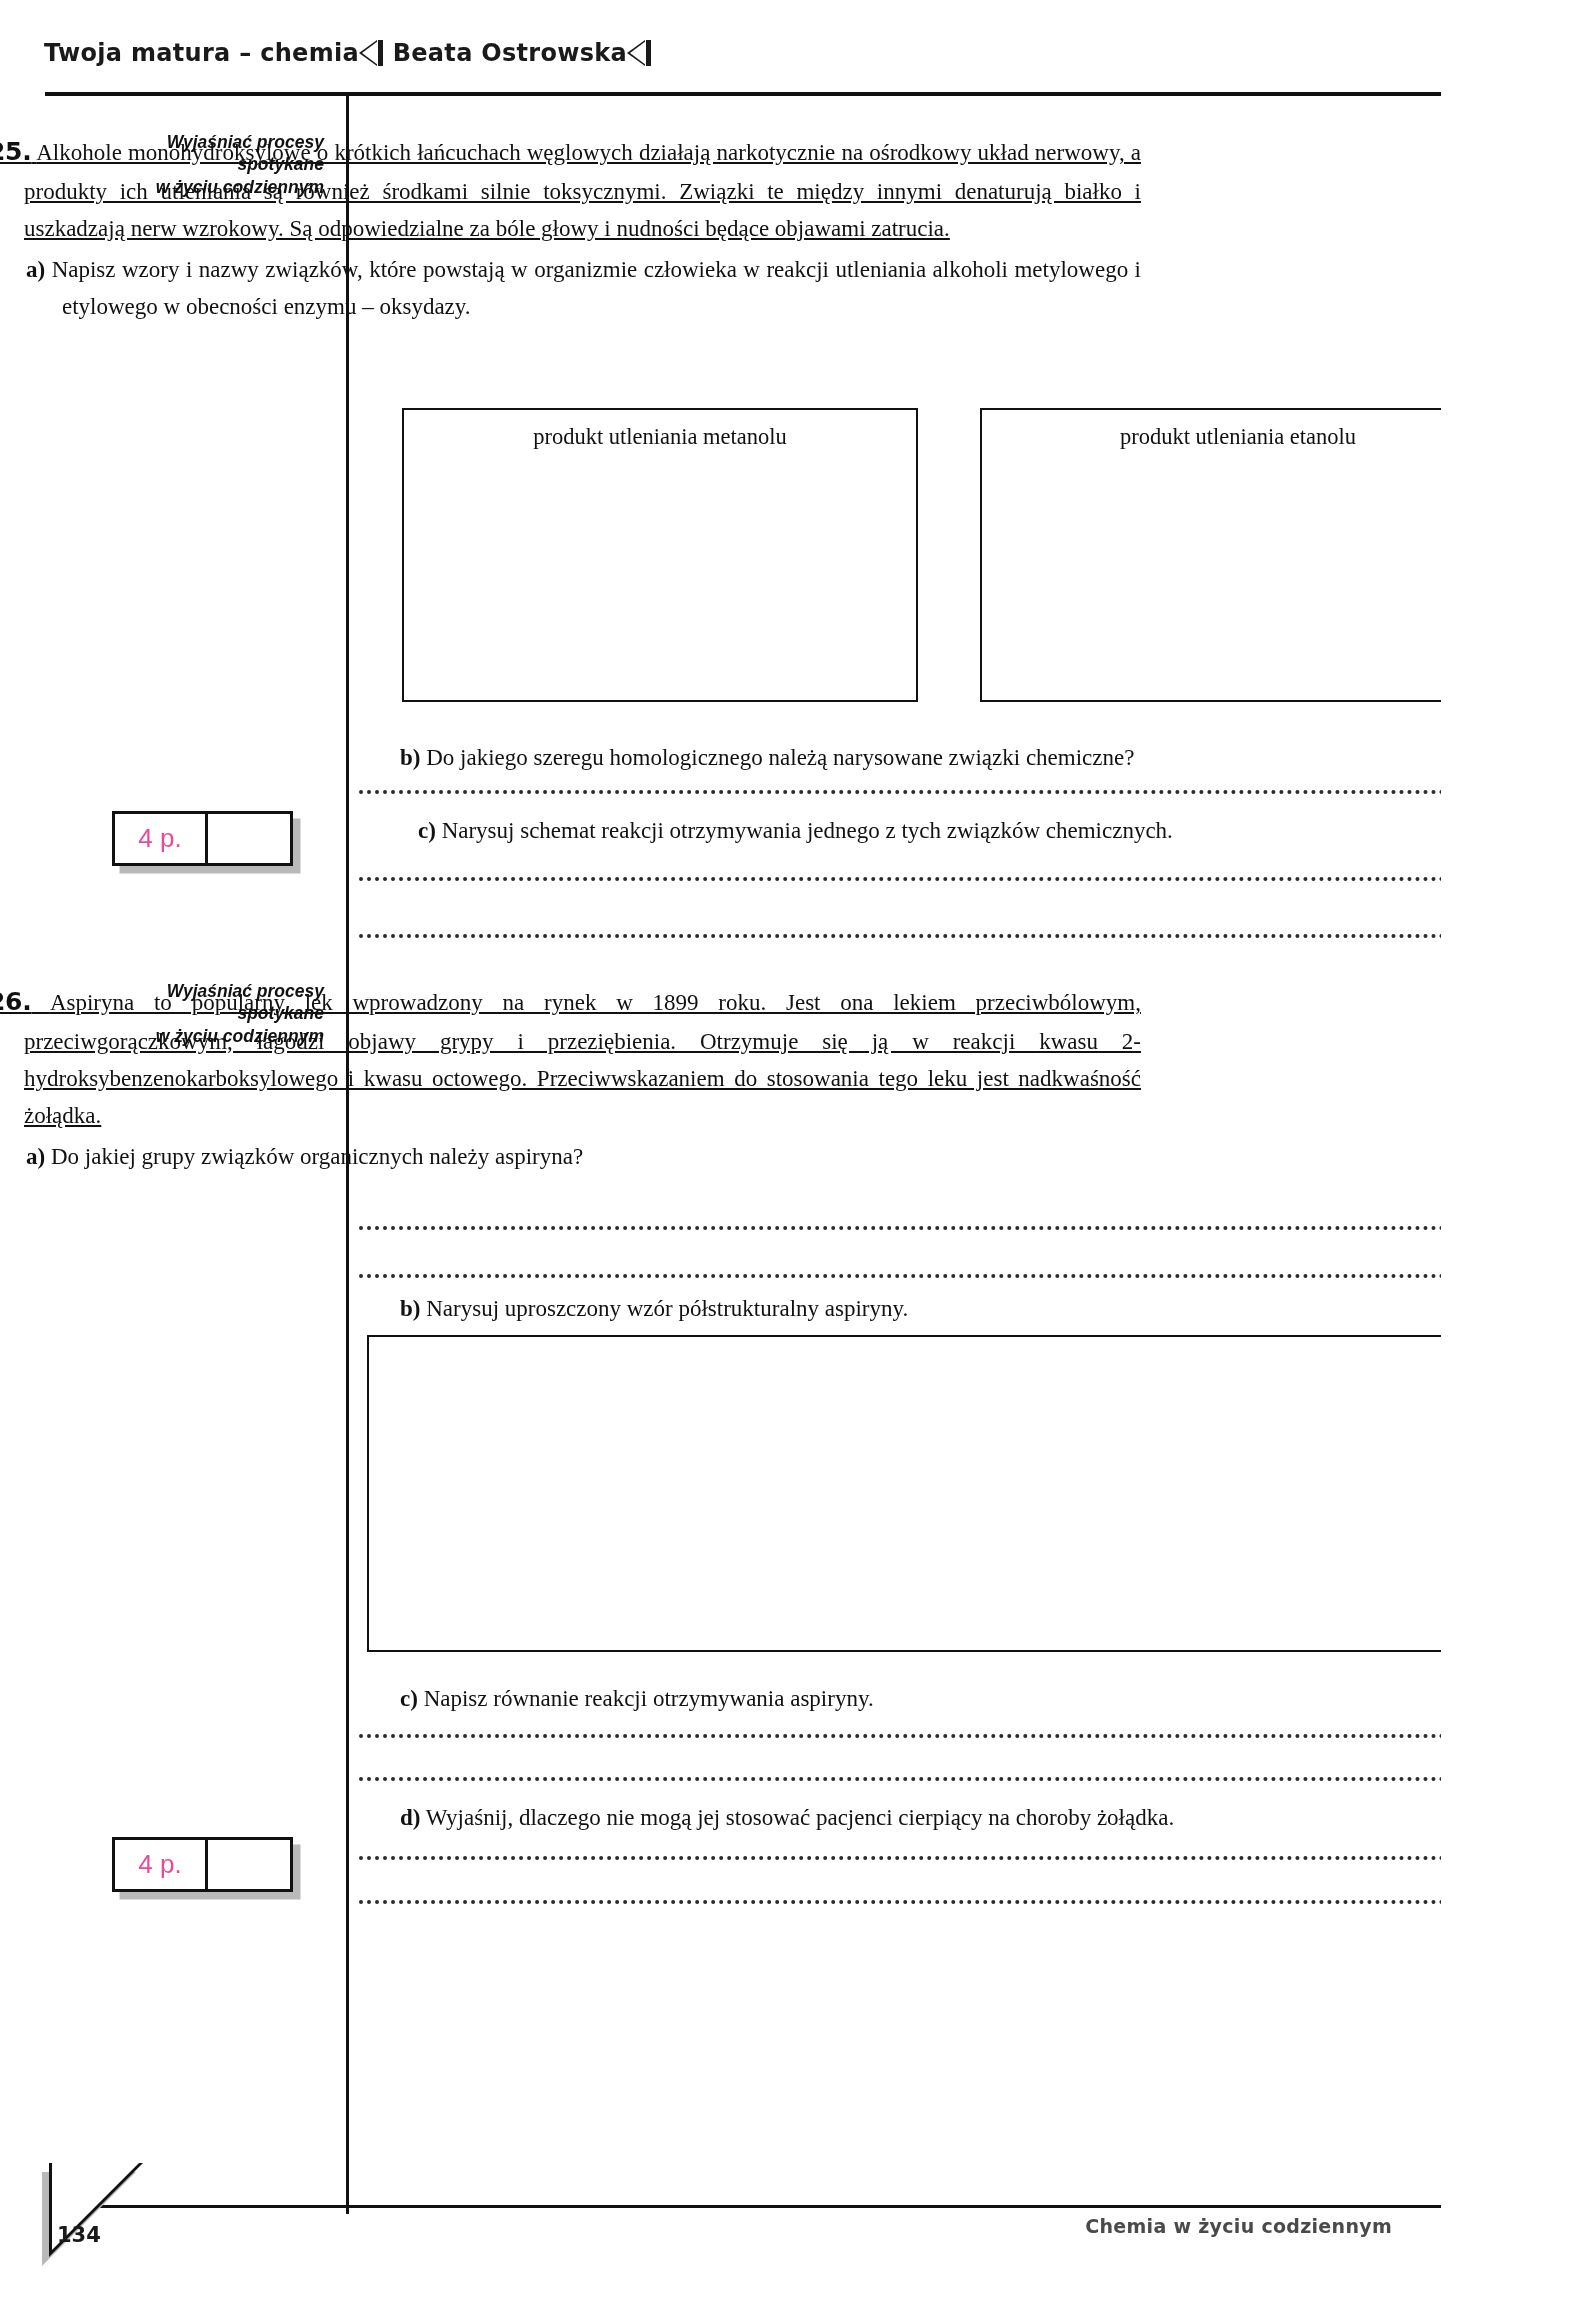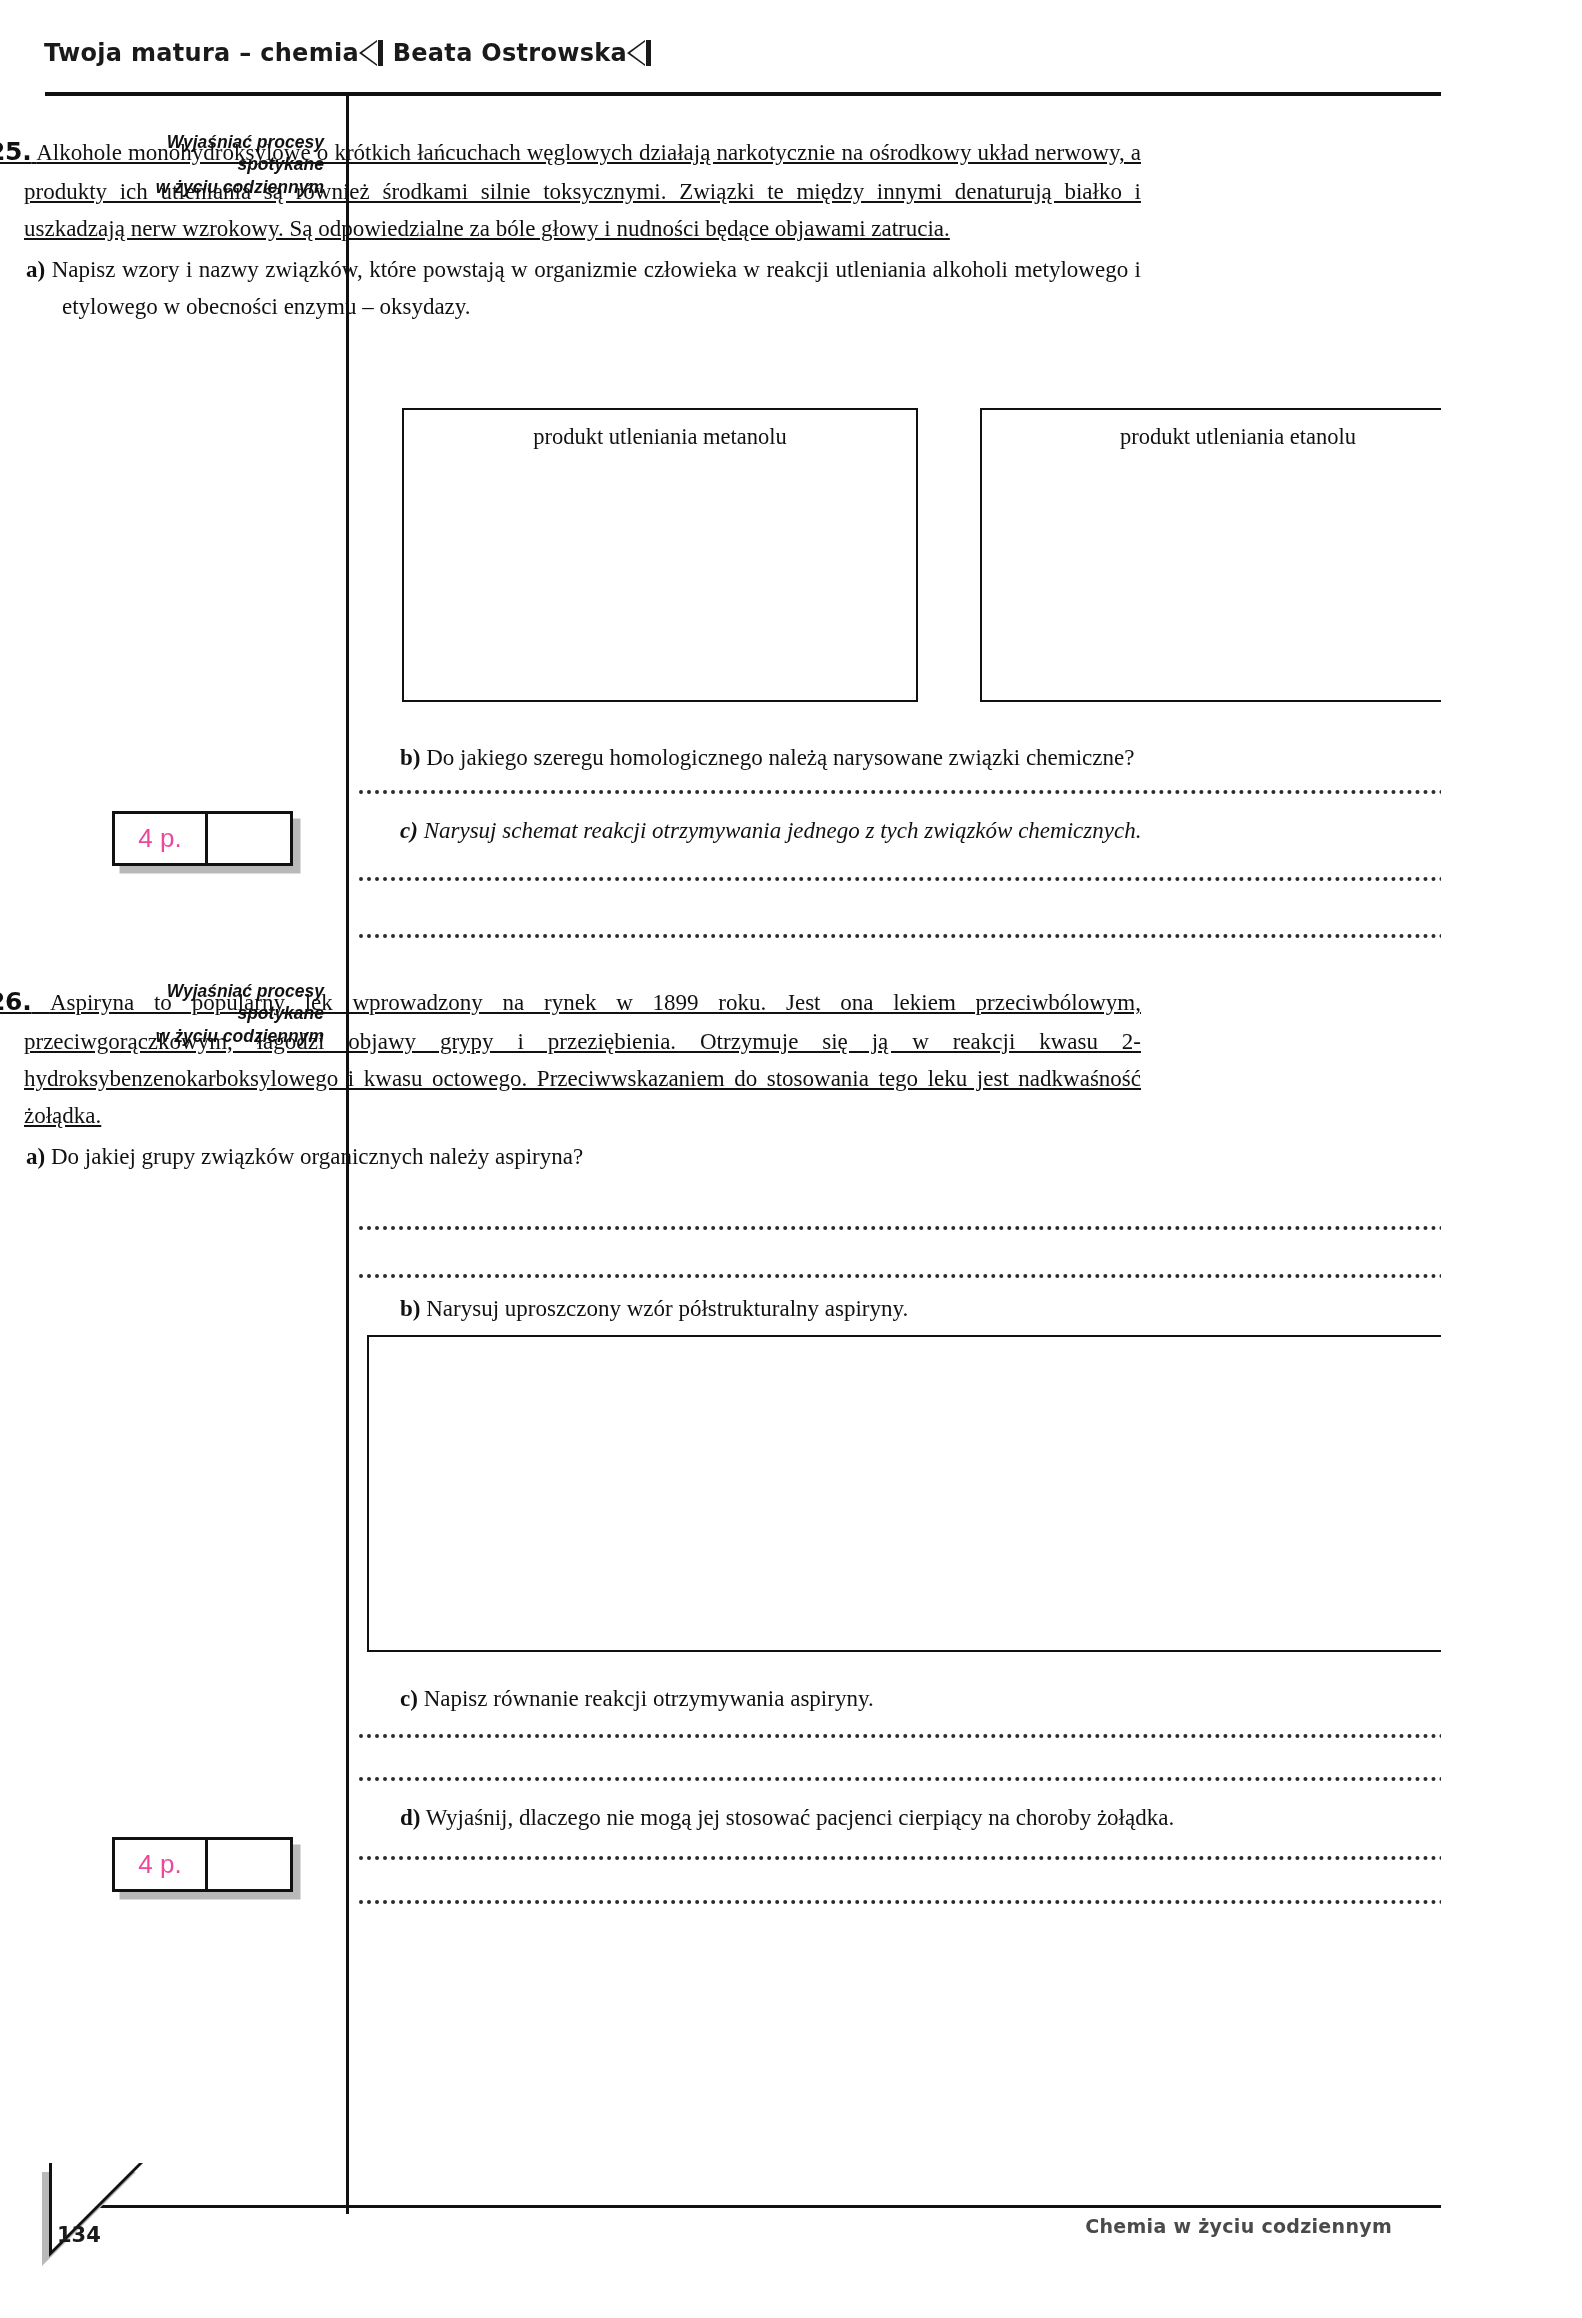--- a/index.html
+++ b/index.html
@@ -309,21 +309,21 @@
   </div>
 
   <div class="task" style="left:374px; top:735px;">
     <div class="sub sub-noind">
       <b>b)</b>
       <span>Do jakiego szeregu homologicznego należą narysowane związki chemiczne?</span>
     </div>
   </div>
   <div class="dotline" style="left:359px; top:785px; width:1182px;"></div>
 
-  <div class="task" style="left:374px; top:808px;font-style:italic;">
+  <div class="task" style="left:392px; top:808px;">
     <div class="sub sub-noind">
       <b>c)</b>
       <span>Narysuj schemat reakcji otrzymywania jednego z tych związków chemicznych.</span>
     </div>
   </div>
   <div class="dotline" style="left:359px; top:872px; width:1182px;"></div>
   <div class="dotline" style="left:359px; top:929px; width:1182px;"></div>
 
   <div class="task task-26">
     <div class="task-body task-body-indent">

